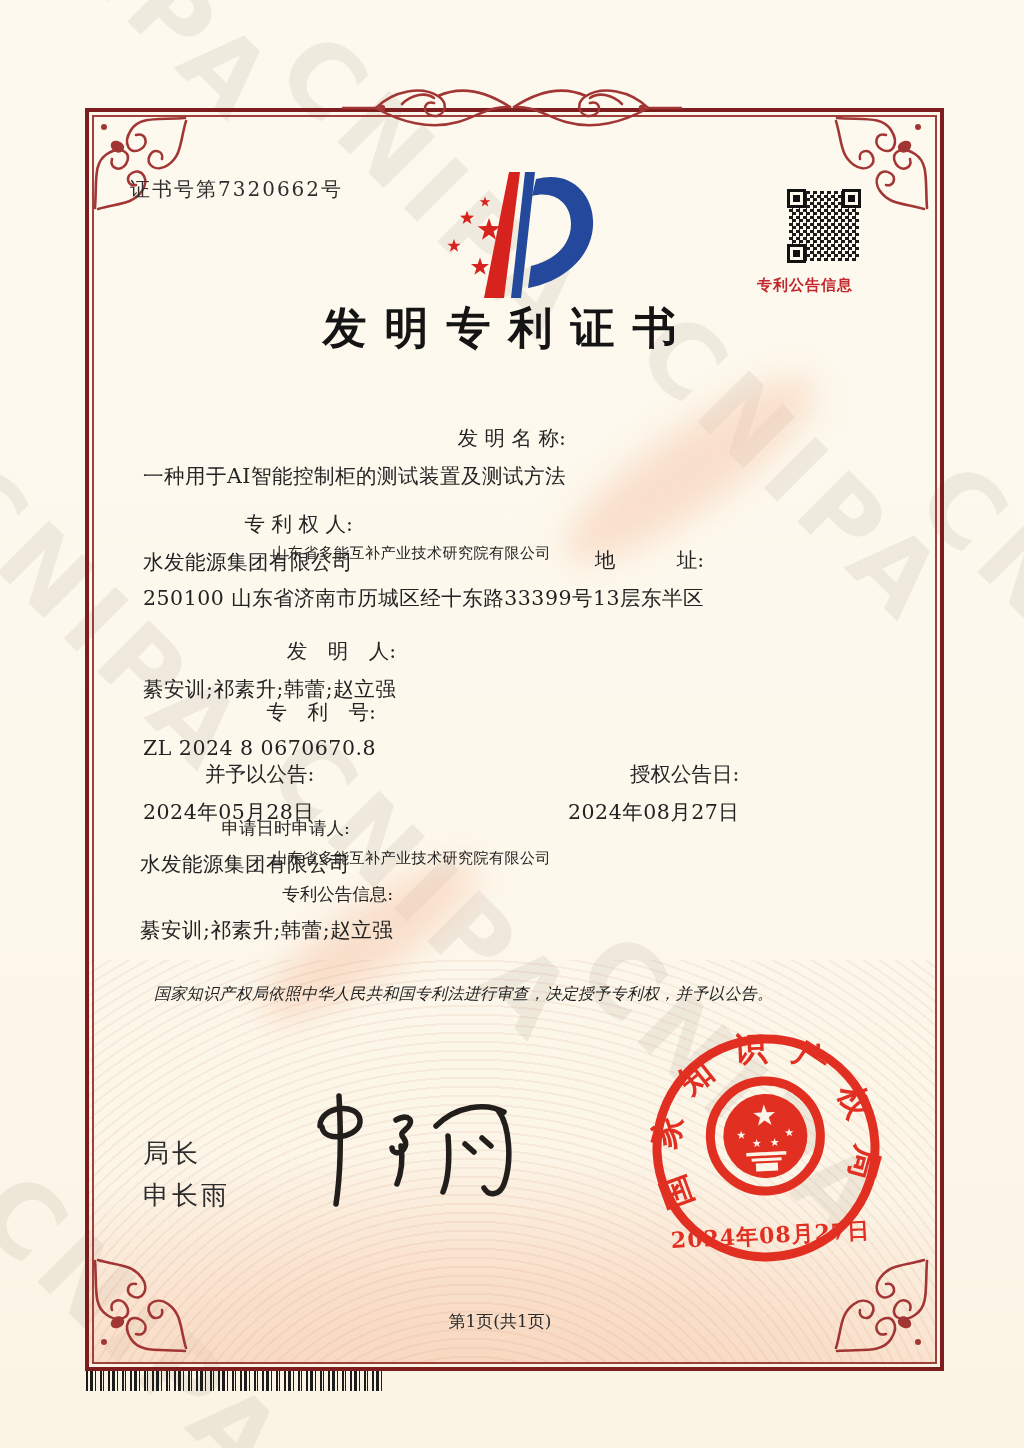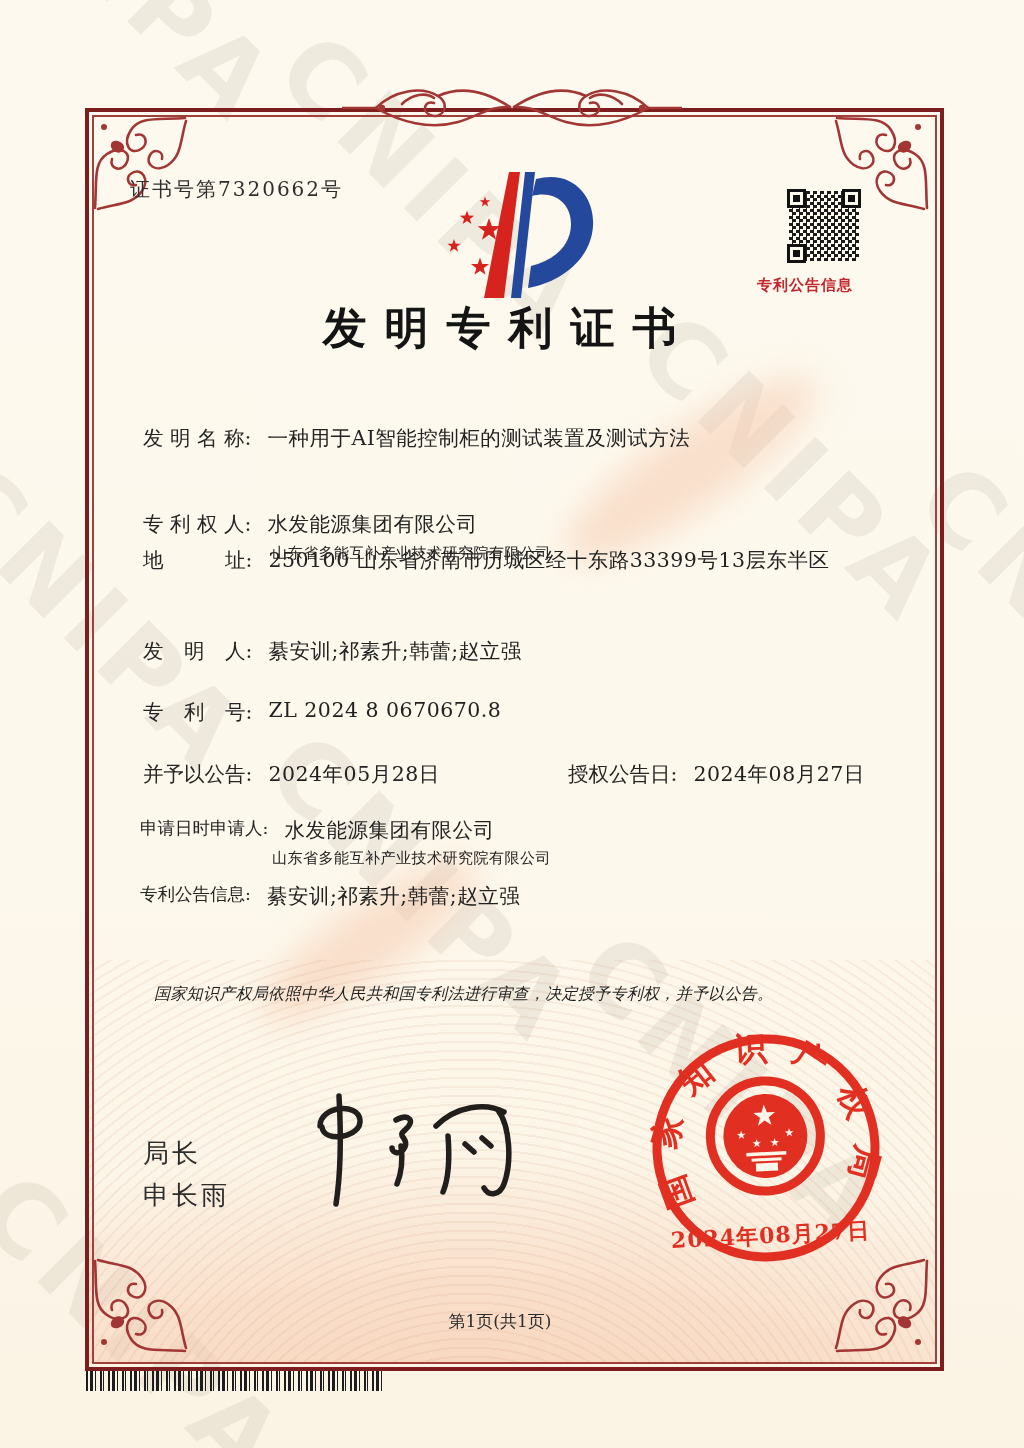--- a/index.html
+++ b/index.html
@@ -48,21 +48,21 @@
   .finder::after{ content:""; position:absolute; left:3px; top:3px; width:7px; height:7px; background:#111; }
   .f-tl{ left:0; top:0; } .f-tr{ right:0; top:0; } .f-bl{ left:0; bottom:0; }
   .qr-caption{ position:absolute; left:757px; top:276px; width:140px; text-align:left;
     font-size:15px; color:#c2272d; letter-spacing:1px; font-weight:700; }
   .logo{ position:absolute; left:432px; top:166px; }
   .title{
     position:absolute; left:78px; top:299px; width:851px; text-align:center;
     font-size:44px; font-weight:700; letter-spacing:18px; padding-left:10px; box-sizing:border-box;
     color:#141414;
   }
-  .row{ position:absolute; display:flex; align-items:flex-start; gap:16px; font-size:20.5px; white-space:nowrap; }
+  .row{ position:absolute; display:flex; align-items:flex-end; gap:10px; font-size:20.5px; white-space:nowrap;flex-direction:column; }
   .row .lbl{ white-space:pre; color:#252525; }
   .row .val{ color:#222; letter-spacing:0.5px; }
   .lbl-sm{ font-size:17.5px; }
   .cont-line{ position:absolute; font-size:15px; color:#222; letter-spacing:0.5px; white-space:nowrap; }
   .legal{ position:absolute; left:122px; width:800px; font-size:16px; font-style:italic;
     color:#1f1f1f; letter-spacing:0.3px; white-space:nowrap; }
   .signer{ position:absolute; left:143px; font-family:"DejaVu Sans","Liberation Sans",sans-serif;
     font-size:26px; color:#2d2d2d; letter-spacing:3px; }
   .signature-svg{ position:absolute; left:268px; top:1090px; z-index:7; }
   .seal-svg{ position:absolute; left:648px; top:1030px; z-index:7; mix-blend-mode:multiply; opacity:0.95; }

